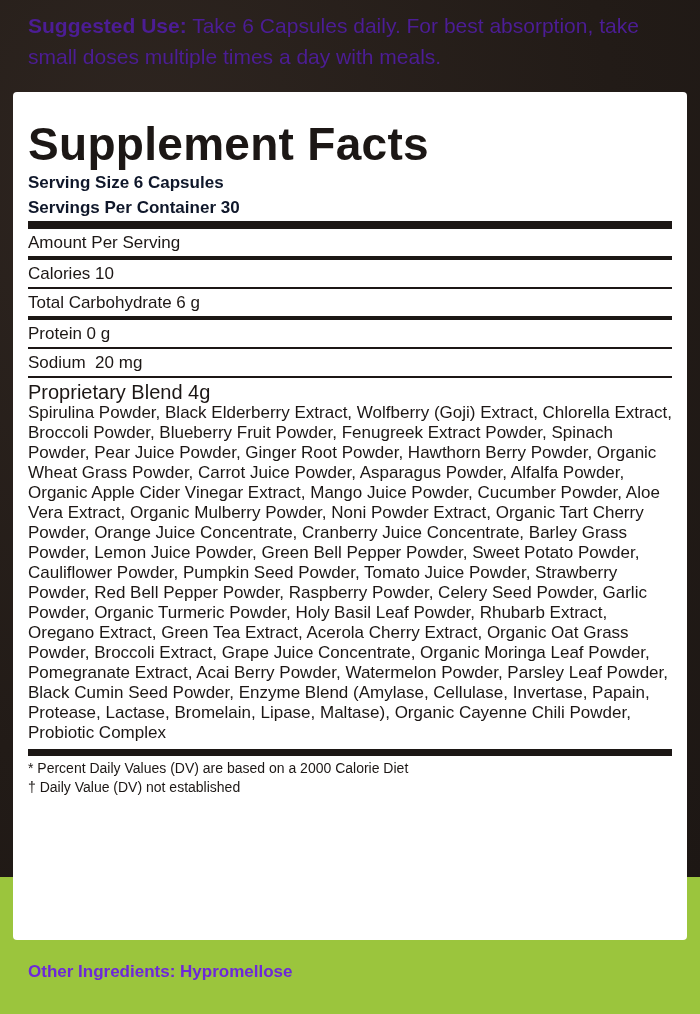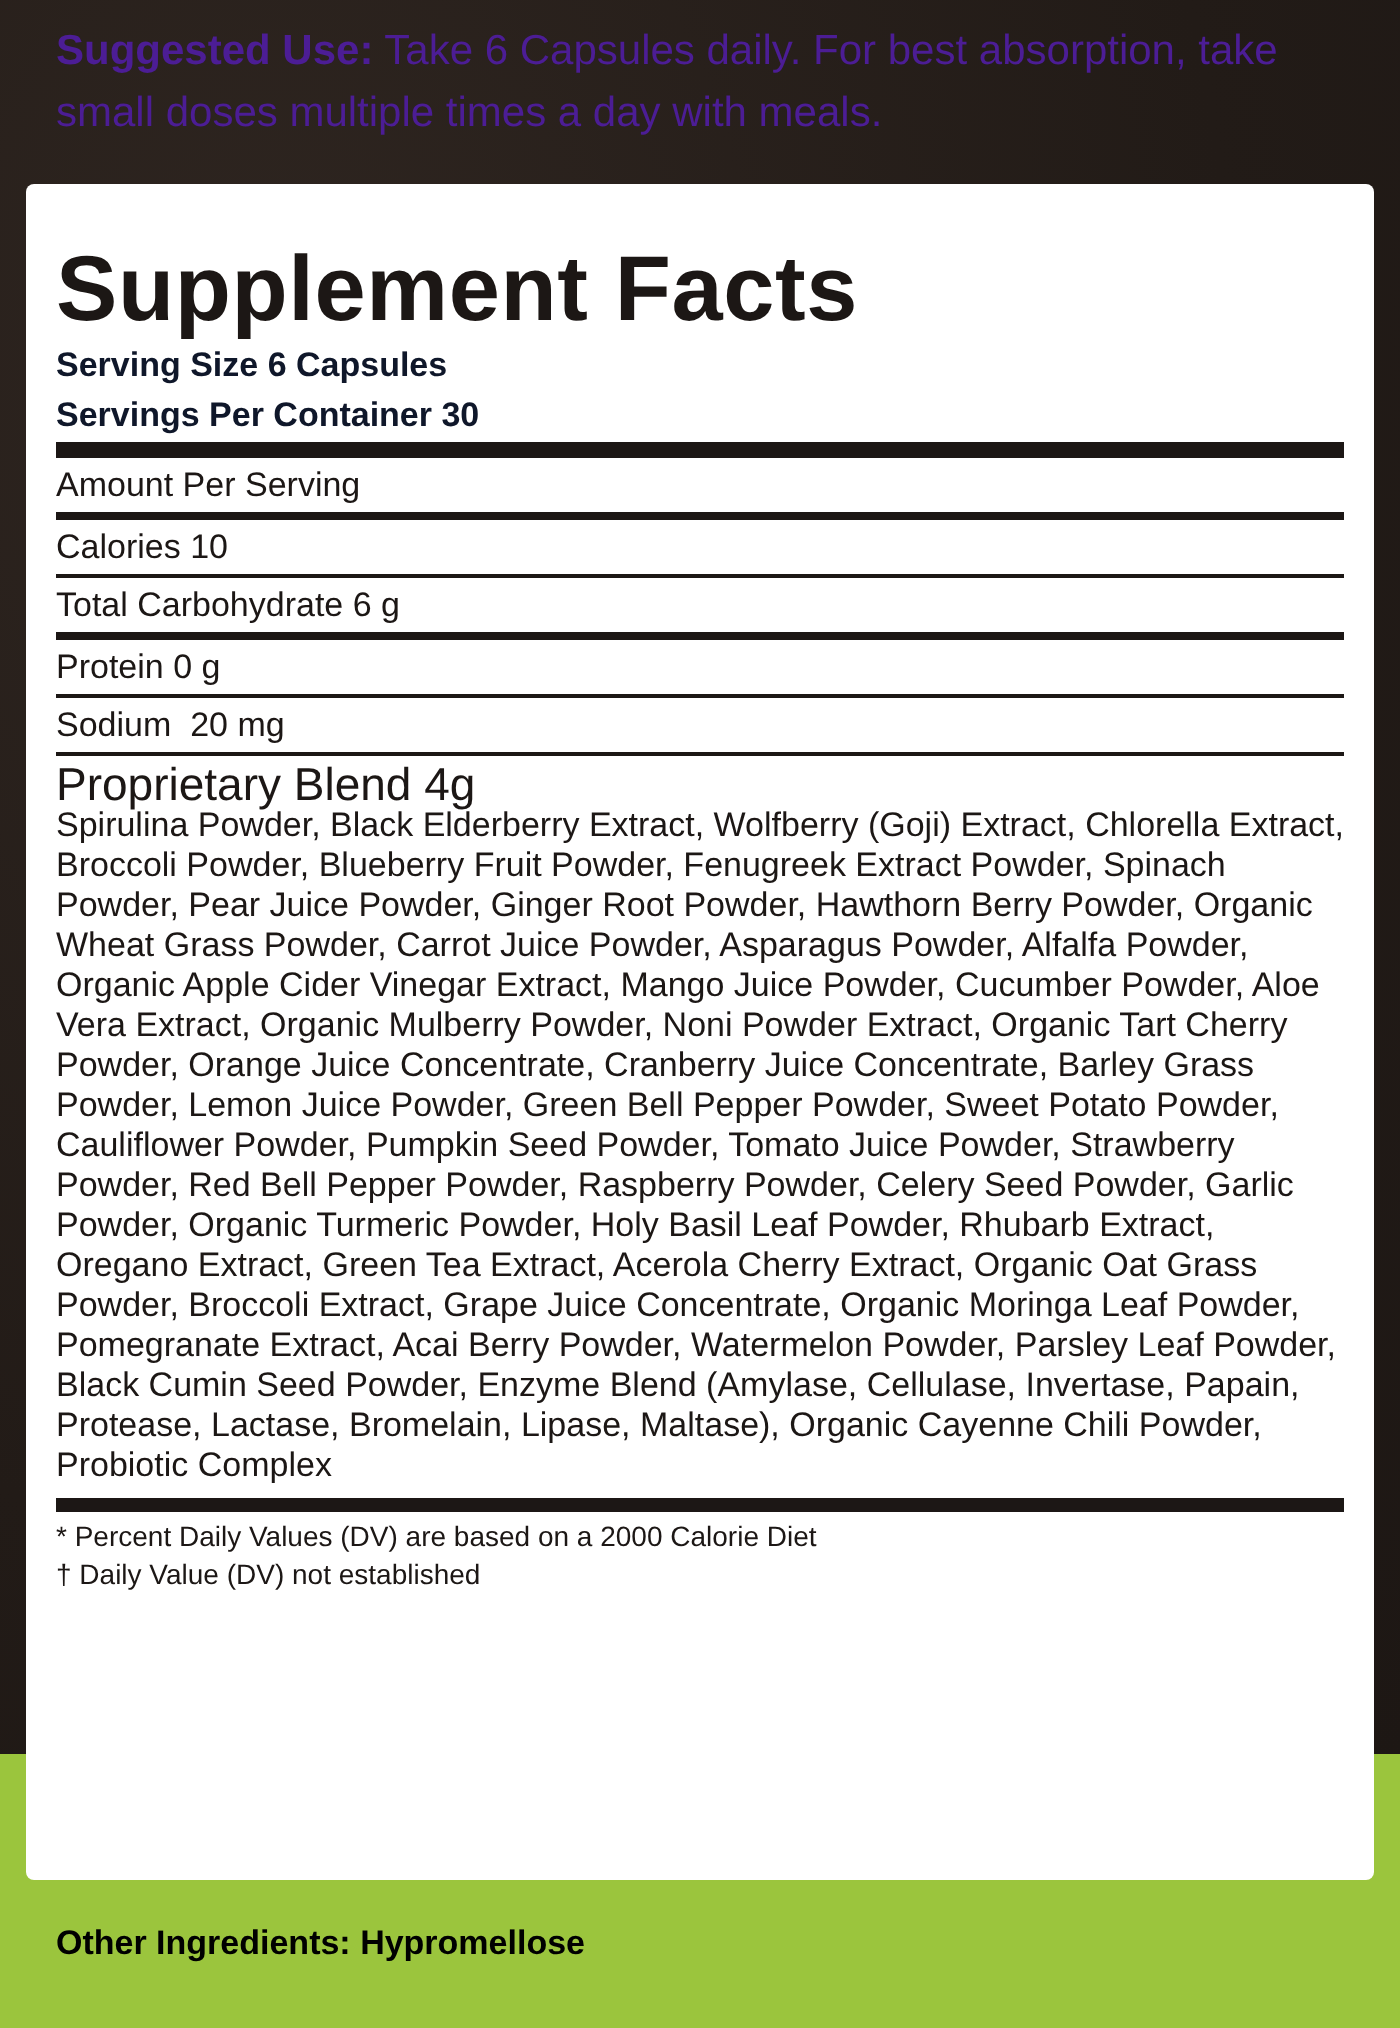--- a/index.html
+++ b/index.html
@@ -22,25 +22,25 @@
     background: #ffffff; border-radius: 4px;
   }
   .inner { position: absolute; left: 15px; top: 0; width: 644px; color: #1c1715; margin-top: 16px; }
   .title { font-size: 46px; font-weight: bold; line-height: 52px; margin-top: 10px; letter-spacing: 0.3px; }
   .serv { font-size: 17px; line-height: 25px; font-weight: bold; color: #0f172a; }
   .thick { height: 8px; background: #1c1715; margin-top: 1px; }
   .med { height: 4px; background: #1c1715; }
   .thin { height: 2px; background: #1c1715; }
   .row { font-size: 17px; line-height: 27px; }
   .row.bold { font-weight: normal; }
-  .blend-title { font-size: 23px; line-height: 22px; margin-top: 3px; }
+  .blend-title { font-size: 20px; line-height: 22px; margin-top: 3px; }
   .blend { font-size: 17px; line-height: 20px; }
   .foot { font-size: 14px; line-height: 19px; margin-top: 3px; }
   .other {
-    position: absolute; left: 28px; top: 962px; font-size: 17px; font-weight: bold; color: #000000;
+    position: absolute; left: 28px; top: 962px; font-size: 17px; font-weight: bold; color: #6d28d9;
   }
 </style>
 </head>
 <body>
 
 <div class="top-bg"></div>
 
 <div class="suggested"><b>Suggested Use:</b><span> Take 6 Capsules daily. For best absorption, take small doses multiple times a day with meals.</span></div>
 
 <div class="card">

